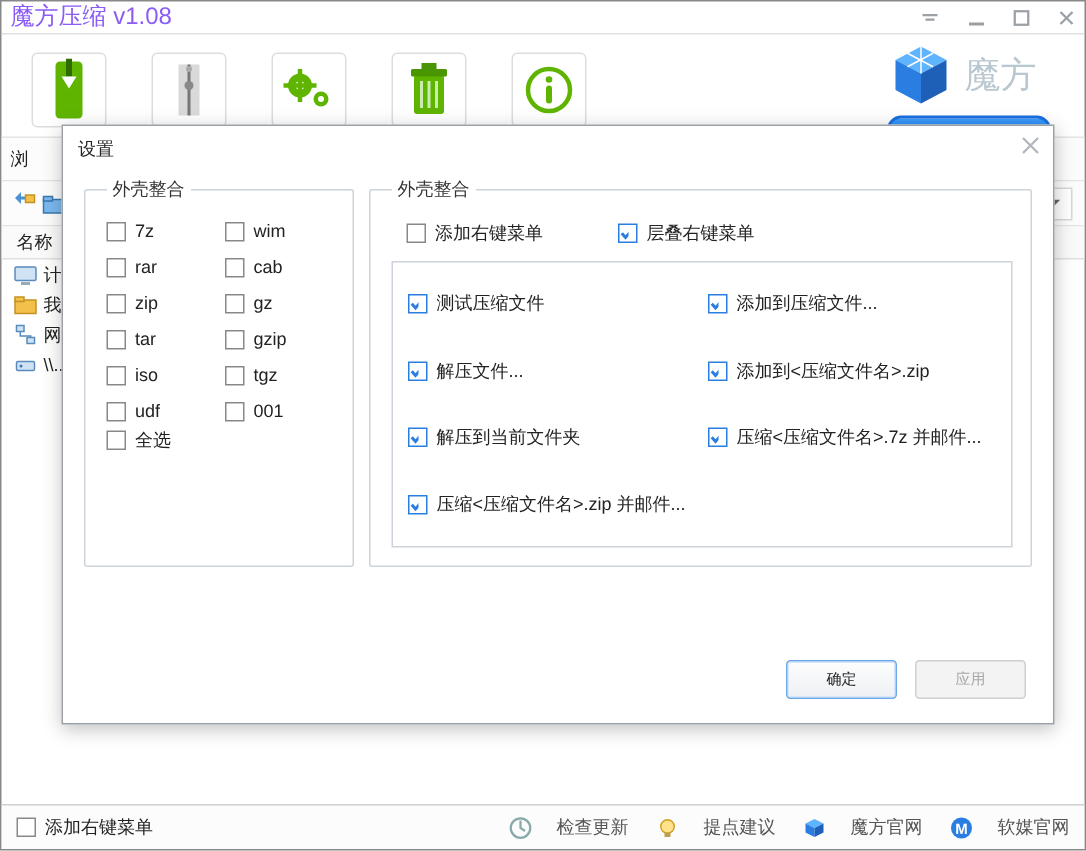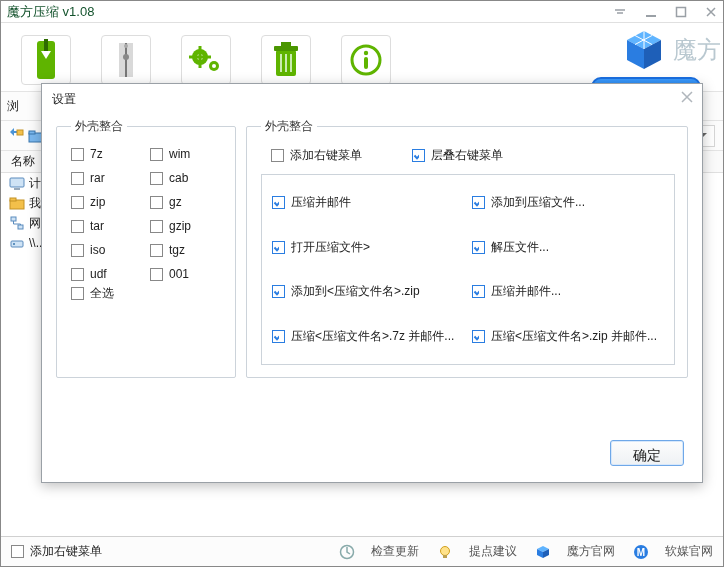--- a/index.html
+++ b/index.html
@@ -15,39 +15,39 @@
     color: #222;
   }
 
   
   .titlebar {
     height: 22px;
     display: flex; align-items: center;
     padding: 0 6px;
     border-bottom: 1px solid #e0e0e0;
   }
-  .titlebar .title { flex: 1; font-size: 13px; color: #14532d; }
+  .titlebar .title { flex: 1; font-size: 16px; color: #8b5cf6; }
   .titlebar .sys-btns { display: flex; gap: 18px; color: #888; align-items: center; }
   .titlebar .sys-btns span { display: inline-flex; }
 
   .toolbar-main {
     height: 68px;
     display: flex; align-items: center;
     padding: 6px 20px 0 20px;
     gap: 30px;
     position: relative;
   }
   .tb-btn {
     width: 50px; height: 50px;
     border: 1px solid #ddd; border-radius: 4px;
     display: flex; align-items: center; justify-content: center;
     background: #fff;
   }
   .brand {
-    position: absolute; right: 2px; top: 6px;
+    position: absolute; right: 32px; top: 6px;
     display: flex; align-items: center; gap: 8px;
   }
   .brand-cube { width: 42px; height: 42px; }
   .brand-text { font-size: 24px; color: #b9c8d0; font-weight: 300; }
   .brand-pill {
     position: absolute; right: 22px; top: 54px;
     width: 110px; height: 20px;
     border: 2px solid #1a6fe0; border-radius: 12px;
     background: linear-gradient(#3b9cff,#1a6fe0);
   }
@@ -200,22 +200,22 @@
   .dlg-buttons {
     display: flex; justify-content: flex-end;
     gap: 12px;
     padding: 18px 18px 16px 0;
   }
   .btn {
     min-width: 74px; height: 26px;
     border: 1px solid #a6b4c2;
     background: linear-gradient(#fdfdfd,#eef1f4);
     border-radius: 3px;
-    display: inline-flex; align-items: flex-end; justify-content: center;
-    font-size: 14px;
+    display: inline-flex; align-items: center; justify-content: center;
+    font-size: 10px;
   }
   .btn.primary {
     border-color: #6fa8e8;
     box-shadow: inset 0 0 0 1px #d7e8fb;
   }
   .btn.disabled {
     color: #a8a8a8;
     border-color: #cfcfcf;
     background: #f3f3f3;
   }
@@ -536,61 +536,53 @@
             <span>层叠右键菜单</span>
           </span>
         </div>
       <div class="shell-inner" id="shell-inner">
           <span class="chk checked">
             <span class="box">
               <svg width="11" height="11">
                 <path d="M1.5 5.5l2.5 2.8L9.5 2" stroke="#2a7de1" stroke-width="2" fill="none"></path>
               </svg>
             </span>
-            <span>压缩并邮件</span>
+            <span>测试压缩文件</span>
           </span>
           <span class="chk checked">
             <span class="box">
               <svg width="11" height="11">
                 <path d="M1.5 5.5l2.5 2.8L9.5 2" stroke="#2a7de1" stroke-width="2" fill="none"></path>
               </svg>
             </span>
             <span>添加到压缩文件...</span>
           </span>
           <span class="chk checked">
             <span class="box">
               <svg width="11" height="11">
                 <path d="M1.5 5.5l2.5 2.8L9.5 2" stroke="#2a7de1" stroke-width="2" fill="none"></path>
               </svg>
             </span>
-            <span>打开压缩文件&gt;</span>
-          </span>
-          <span class="chk checked">
-            <span class="box">
-              <svg width="11" height="11">
-                <path d="M1.5 5.5l2.5 2.8L9.5 2" stroke="#2a7de1" stroke-width="2" fill="none"></path>
-              </svg>
-            </span>
             <span>解压文件...</span>
           </span>
           <span class="chk checked">
             <span class="box">
               <svg width="11" height="11">
                 <path d="M1.5 5.5l2.5 2.8L9.5 2" stroke="#2a7de1" stroke-width="2" fill="none"></path>
               </svg>
             </span>
             <span>添加到&lt;压缩文件名&gt;.zip</span>
           </span>
           <span class="chk checked">
             <span class="box">
               <svg width="11" height="11">
                 <path d="M1.5 5.5l2.5 2.8L9.5 2" stroke="#2a7de1" stroke-width="2" fill="none"></path>
               </svg>
             </span>
-            <span>压缩并邮件...</span>
+            <span>解压到当前文件夹</span>
           </span>
           <span class="chk checked">
             <span class="box">
               <svg width="11" height="11">
                 <path d="M1.5 5.5l2.5 2.8L9.5 2" stroke="#2a7de1" stroke-width="2" fill="none"></path>
               </svg>
             </span>
             <span>压缩&lt;压缩文件名&gt;.7z 并邮件...</span>
           </span>
           <span class="chk checked">
@@ -602,14 +594,17 @@
             <span>压缩&lt;压缩文件名&gt;.zip 并邮件...</span>
           </span>
         </div>
     </fieldset>
   </div>
 
   <div class="dlg-buttons">
     <span class="btn primary">
         <span>确定</span>
       </span>
+    <span class="btn disabled">
+        <span>应用</span>
+      </span>
   </div>
 </div>
 
 </body></html>

